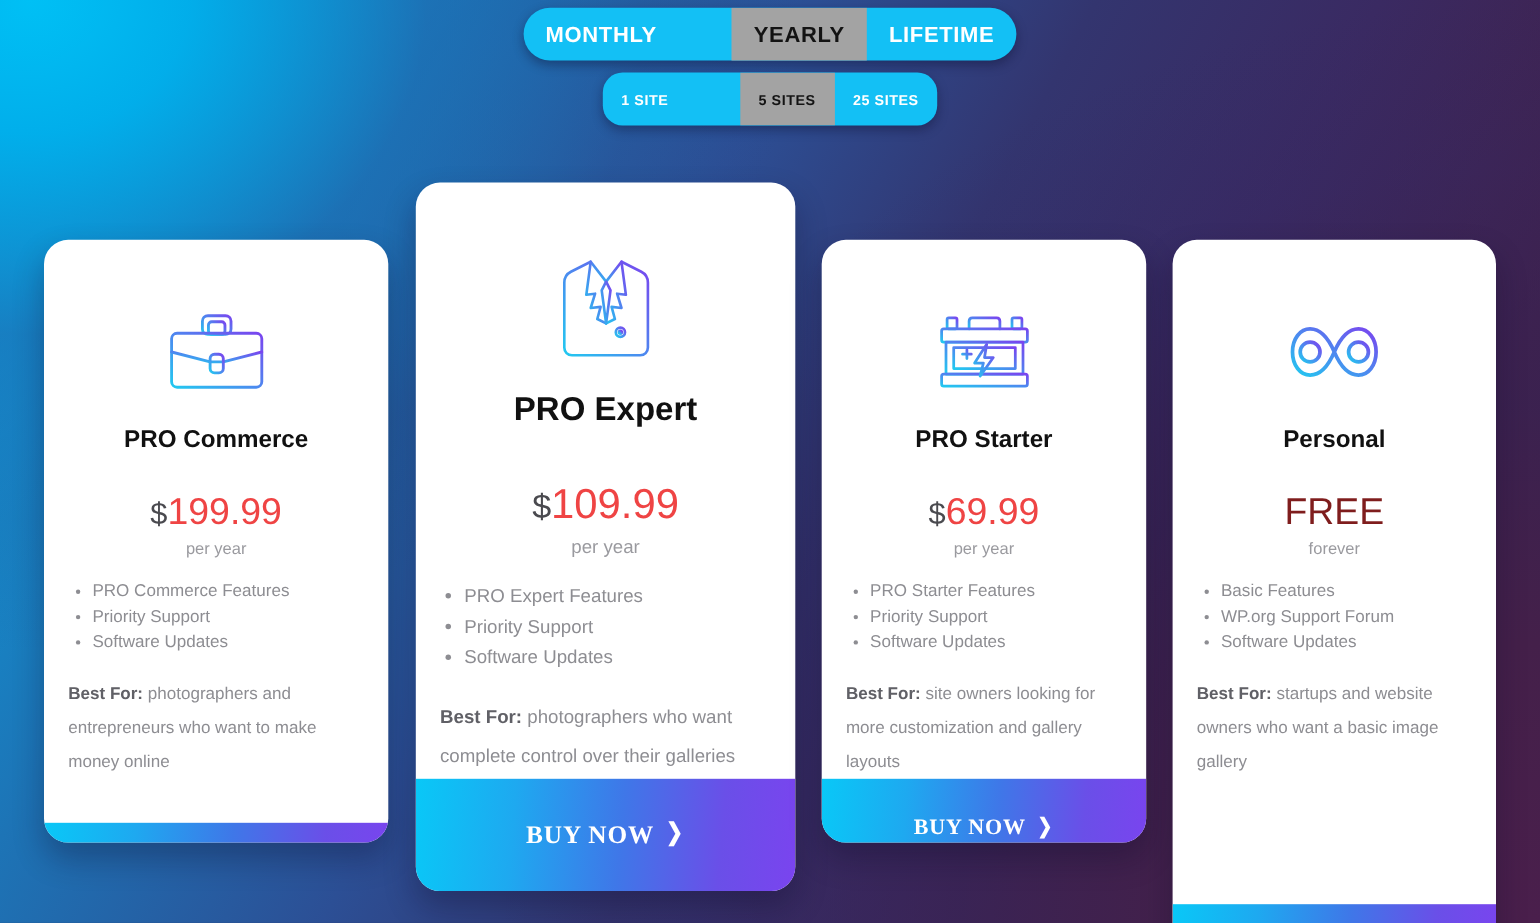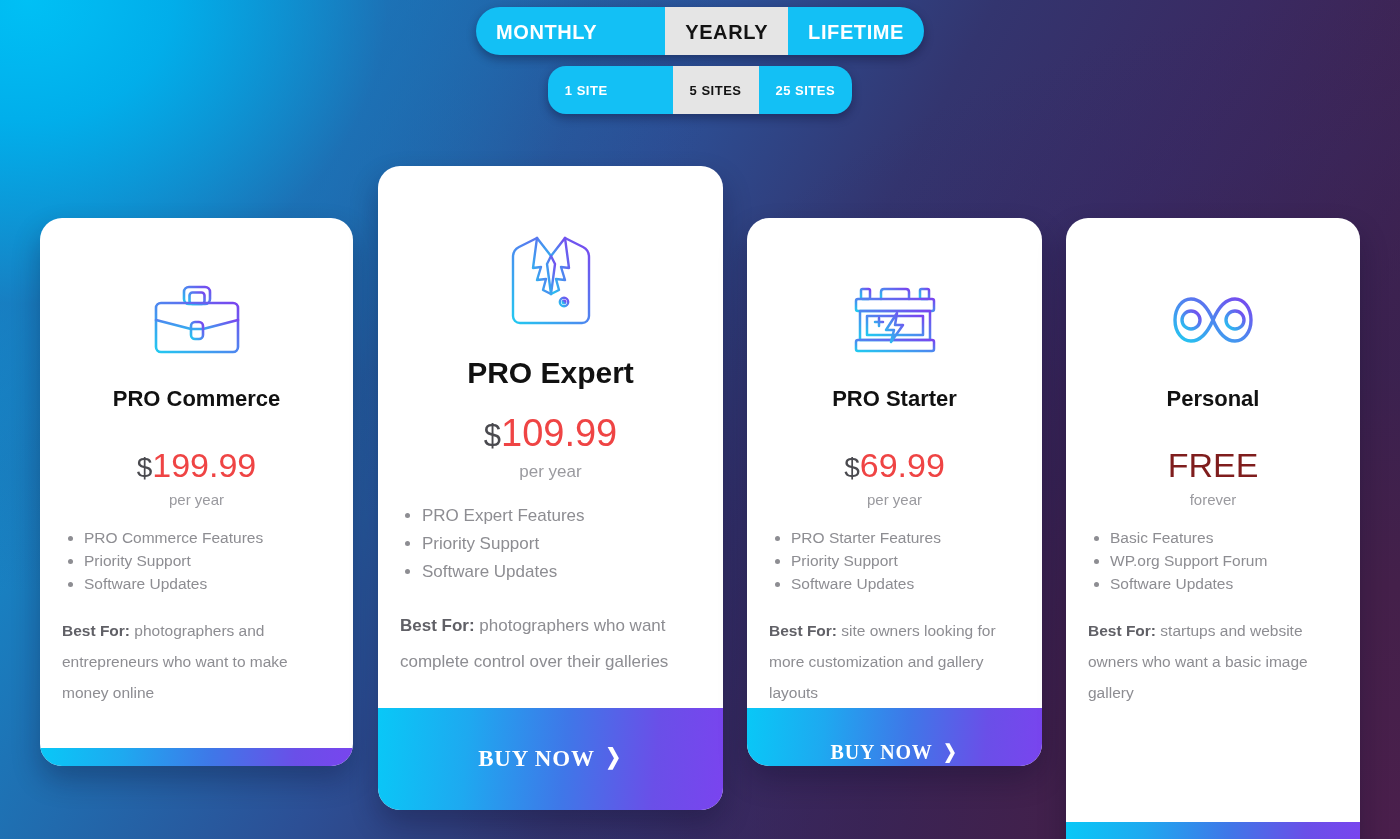--- a/index.html
+++ b/index.html
@@ -68,21 +68,21 @@
     height: 100%;
   }
   .pill.secondary .seg {
     font-size: 13px;
     font-weight: bold;
     letter-spacing: 0.5px;
     padding: 0 17px;
     height: 100%;
   }
   .seg.active {
-    background: #e5e5e5;
+    background: #a3a3a3;
     color: #131313;
     margin-left: 48px;
   }
 
   
   #cards {
     position: absolute;
     left: 0; right: 0;
     top: 0;
     height: 839px;
@@ -164,21 +164,21 @@
   #card-0 .cur { font-size: 28px; }
   #card-0 .period { margin-top: 9px; font-size: 15px; }
   #card-0 ul.feats { margin-top: 18px; font-size: 15.5px; line-height: 23px; }
   #card-0 .bestfor { margin-top: 20px; font-size: 15.5px; line-height: 31px; }
   #card-0 .cta { height: 88px; font-size: 20px; }
 
   
   #card-1 { left: 378px; top: 166px; width: 345px; height: 644px; }
   #card-1 .icon-wrap { height: 128px; padding-top: 50px; }
   #card-1 .plan-name { font-size: 30px; margin-top: 12px; }
-  #card-1 .price-row { margin-top: 24px; font-size: 38px; text-align: center; }
+  #card-1 .price-row { margin-top: 50px; font-size: 38px; text-align: center; }
   #card-1 .cur { font-size: 31px; }
   #card-1 .period { margin-top: 10px; font-size: 17px; }
   #card-1 ul.feats { margin-top: 20px; font-size: 17px; line-height: 28px; }
   #card-1 .bestfor { margin-top: 22px; font-size: 17px; line-height: 36px; }
   #card-1 .cta { height: 102px; font-size: 23px; }
 
   
   #card-2 { left: 747px; top: 218px; width: 295px; height: 548px; }
   #card-2 .icon-wrap { height: 112px; padding-top: 46px; }
   #card-2 .plan-name { font-size: 22px; margin-top: 10px; }

